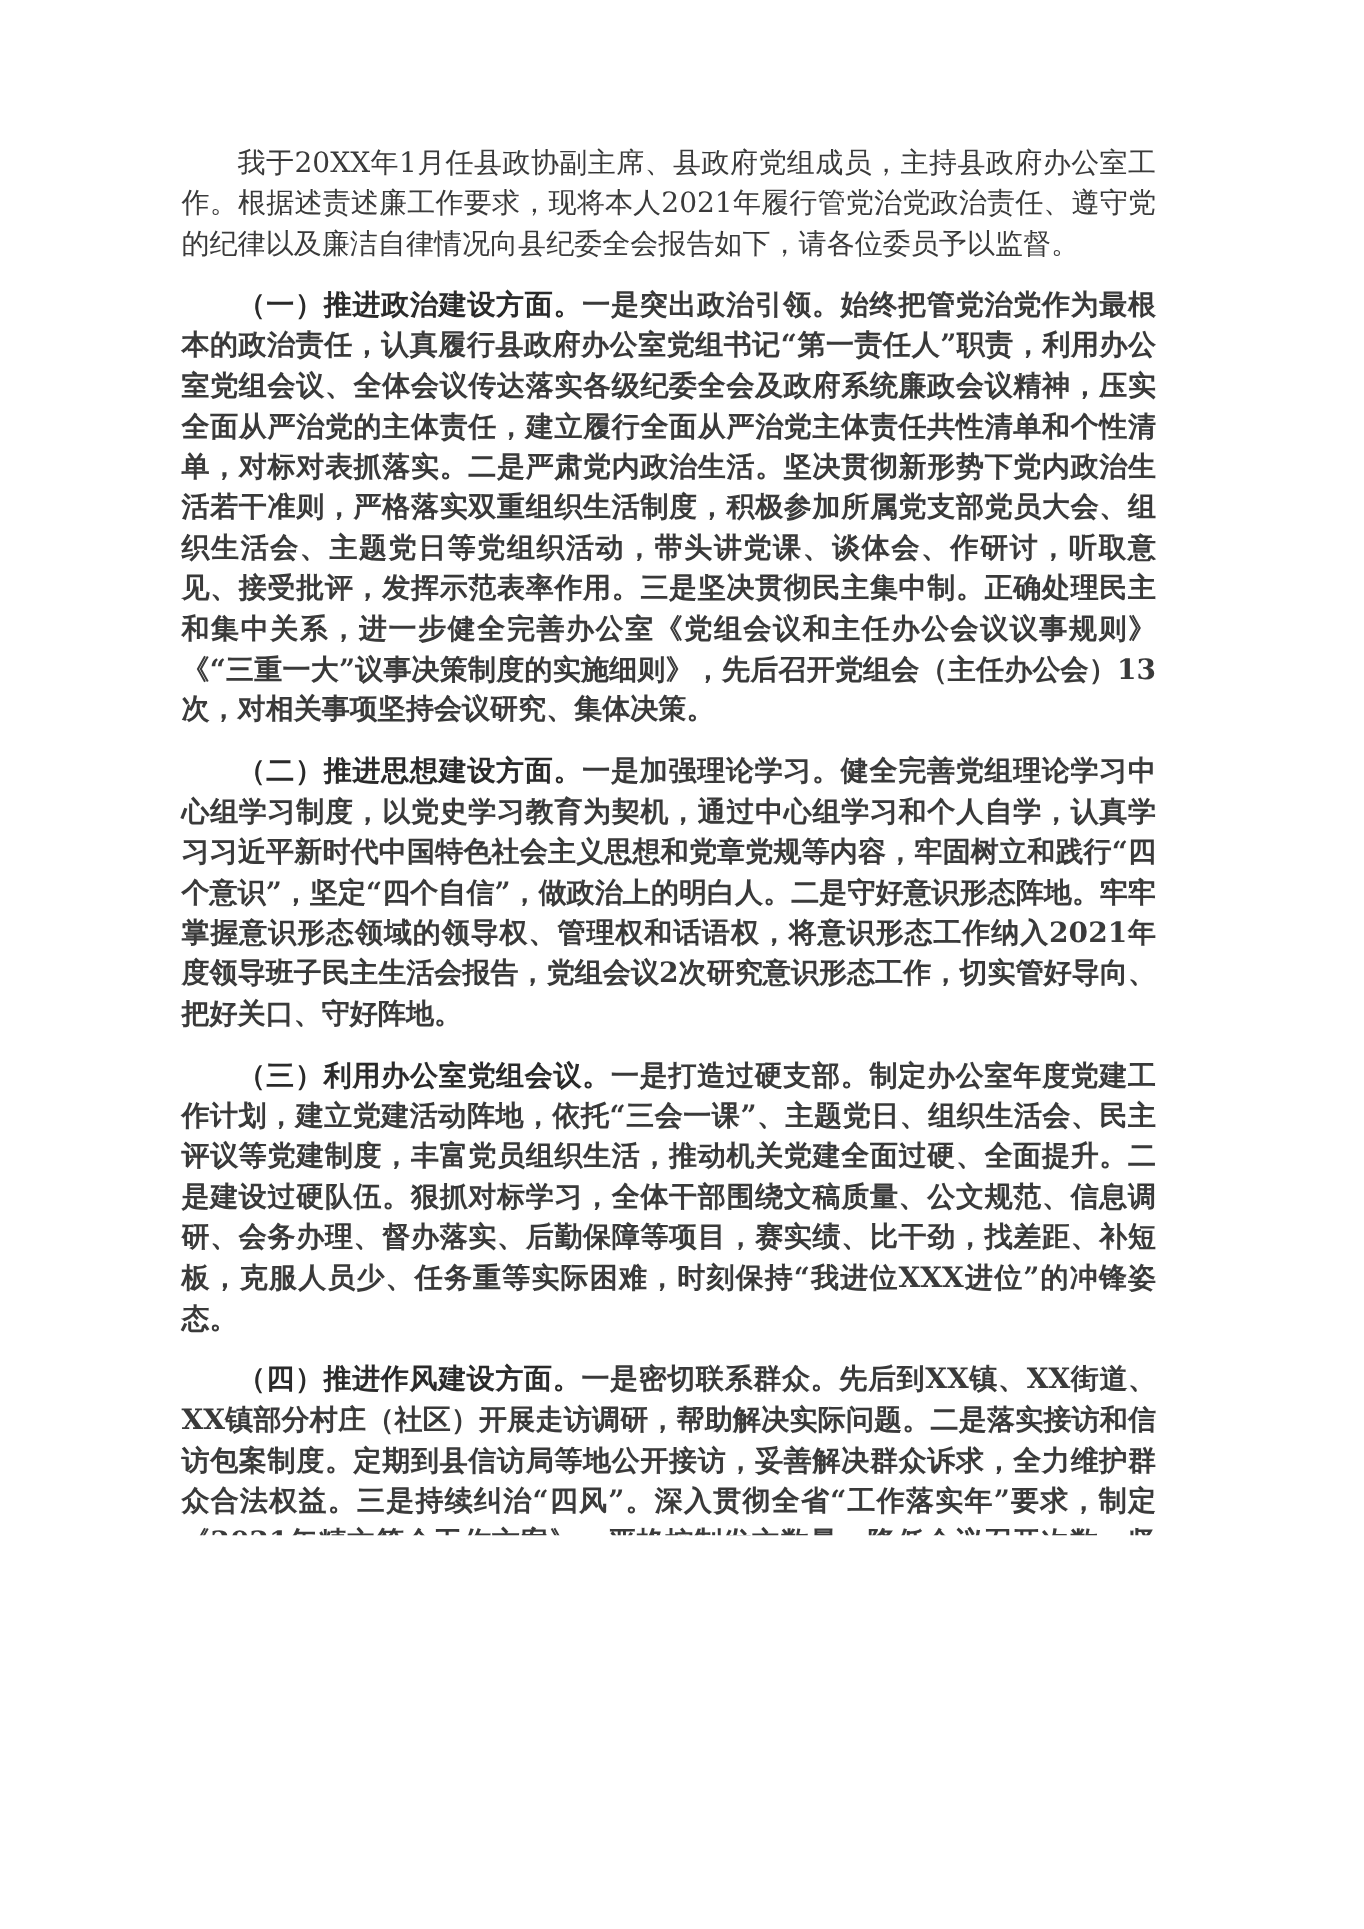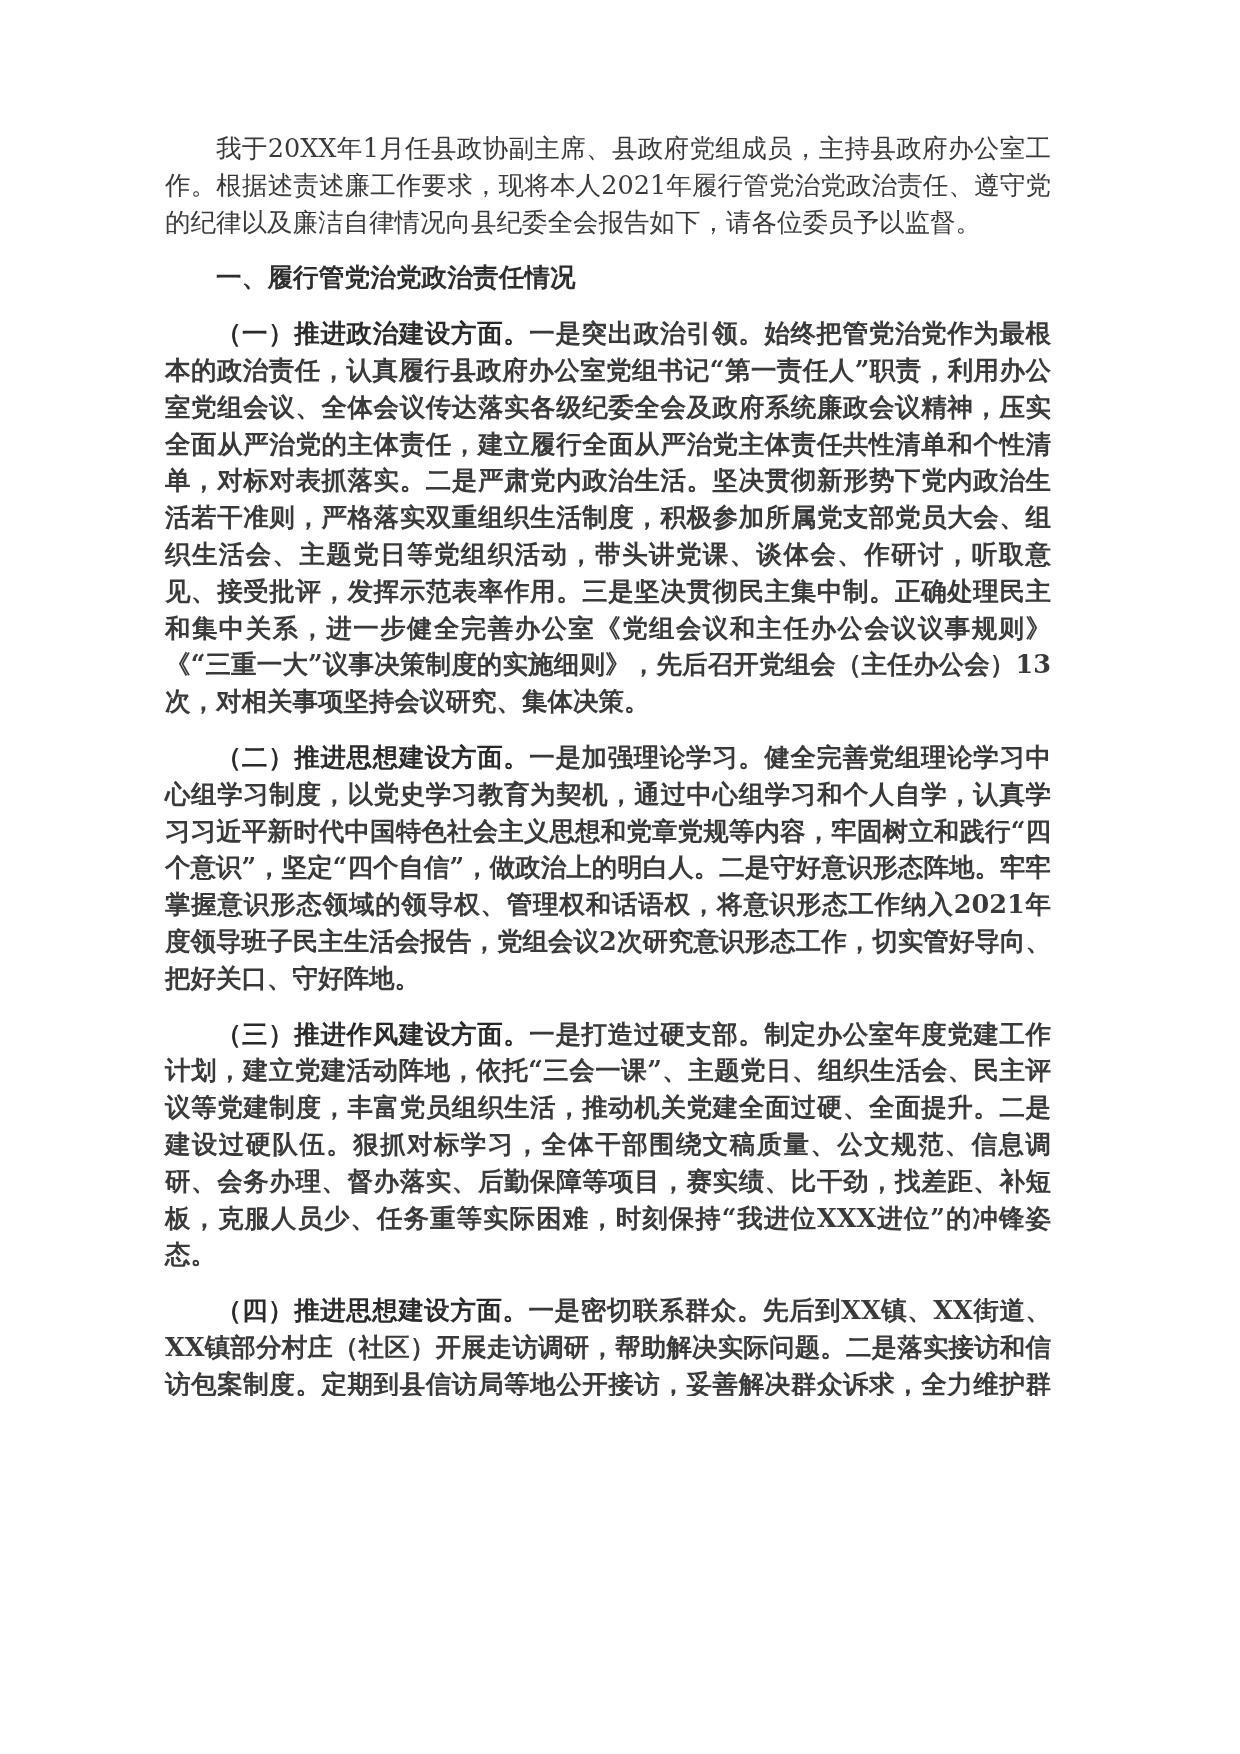--- a/index.html
+++ b/index.html
@@ -57,25 +57,24 @@
   }
 </style>
 </head>
 <body>
 
 <div class="page">
   <div class="content">
 
     <p class="para">我于20XX年1月任县政协副主席、县政府党组成员，主持县政府办公室工作。根据述责述廉工作要求，现将本人2021年履行管党治党政治责任、遵守党的纪律以及廉洁自律情况向县纪委全会报告如下，请各位委员予以监督。</p>
 
-    <h2 class="section-heading">一、履行管党治党政治责任情况</h2>
 
     <p class="para"><span class="lead">（一）推进政治建设方面。</span><span class="body-rest">一是突出政治引领。始终把管党治党作为最根本的政治责任，认真履行县政府办公室党组书记“第一责任人”职责，利用办公室党组会议、全体会议传达落实各级纪委全会及政府系统廉政会议精神，压实全面从严治党的主体责任，建立履行全面从严治党主体责任共性清单和个性清单，对标对表抓落实。二是严肃党内政治生活。坚决贯彻新形势下党内政治生活若干准则，严格落实双重组织生活制度，积极参加所属党支部党员大会、组织生活会、主题党日等党组织活动，带头讲党课、谈体会、作研讨，听取意见、接受批评，发挥示范表率作用。三是坚决贯彻民主集中制。正确处理民主和集中关系，进一步健全完善办公室《党组会议和主任办公会议议事规则》《“三重一大”议事决策制度的实施细则》，先后召开党组会（主任办公会）13次，对相关事项坚持会议研究、集体决策。</span></p>
 
     <p class="para"><span class="lead">（二）推进思想建设方面。</span><span class="body-rest">一是加强理论学习。健全完善党组理论学习中心组学习制度，以党史学习教育为契机，通过中心组学习和个人自学，认真学习习近平新时代中国特色社会主义思想和党章党规等内容，牢固树立和践行“四个意识”，坚定“四个自信”，做政治上的明白人。二是守好意识形态阵地。牢牢掌握意识形态领域的领导权、管理权和话语权，将意识形态工作纳入2021年度领导班子民主生活会报告，党组会议2次研究意识形态工作，切实管好导向、把好关口、守好阵地。</span></p>
 
-    <p class="para"><span class="lead">（三）推进作风建设方面。</span><span class="body-rest">一是打造过硬支部。制定办公室年度党建工作计划，建立党建活动阵地，依托“三会一课”、主题党日、组织生活会、民主评议等党建制度，丰富党员组织生活，推动机关党建全面过硬、全面提升。二是建设过硬队伍。狠抓对标学习，全体干部围绕文稿质量、公文规范、信息调研、会务办理、督办落实、后勤保障等项目，赛实绩、比干劲，找差距、补短板，克服人员少、任务重等实际困难，时刻保持“我进位XXX进位”的冲锋姿态。</span></p>
+    <p class="para"><span class="lead">（三）利用办公室党组会议。</span><span class="body-rest">一是打造过硬支部。制定办公室年度党建工作计划，建立党建活动阵地，依托“三会一课”、主题党日、组织生活会、民主评议等党建制度，丰富党员组织生活，推动机关党建全面过硬、全面提升。二是建设过硬队伍。狠抓对标学习，全体干部围绕文稿质量、公文规范、信息调研、会务办理、督办落实、后勤保障等项目，赛实绩、比干劲，找差距、补短板，克服人员少、任务重等实际困难，时刻保持“我进位XXX进位”的冲锋姿态。</span></p>
 
-    <p class="para"><span class="lead">（四）推进思想建设方面。</span><span class="body-rest">一是密切联系群众。先后到XX镇、XX街道、XX镇部分村庄（社区）开展走访调研，帮助解决实际问题。二是落实接访和信访包案制度。定期到县信访局等地公开接访，妥善解决群众诉求，全力维护群众合法权益。三是持续纠治“四风”。深入贯彻全省“工作落实年”要求，制定《2021年精文简会工作方案》，严格控制发文数量，降低会议召开次数，坚决杜绝形式主义、过度留痕等问题。</span></p>
+    <p class="para"><span class="lead">（四）推进作风建设方面。</span><span class="body-rest">一是密切联系群众。先后到XX镇、XX街道、XX镇部分村庄（社区）开展走访调研，帮助解决实际问题。二是落实接访和信访包案制度。定期到县信访局等地公开接访，妥善解决群众诉求，全力维护群众合法权益。三是持续纠治“四风”。深入贯彻全省“工作落实年”要求，制定《2021年精文简会工作方案》，严格控制发文数量，降低会议召开次数，坚决杜绝形式主义、过度留痕等问题。</span></p>
 
 
   </div>
 </div>
 
 </body></html>

